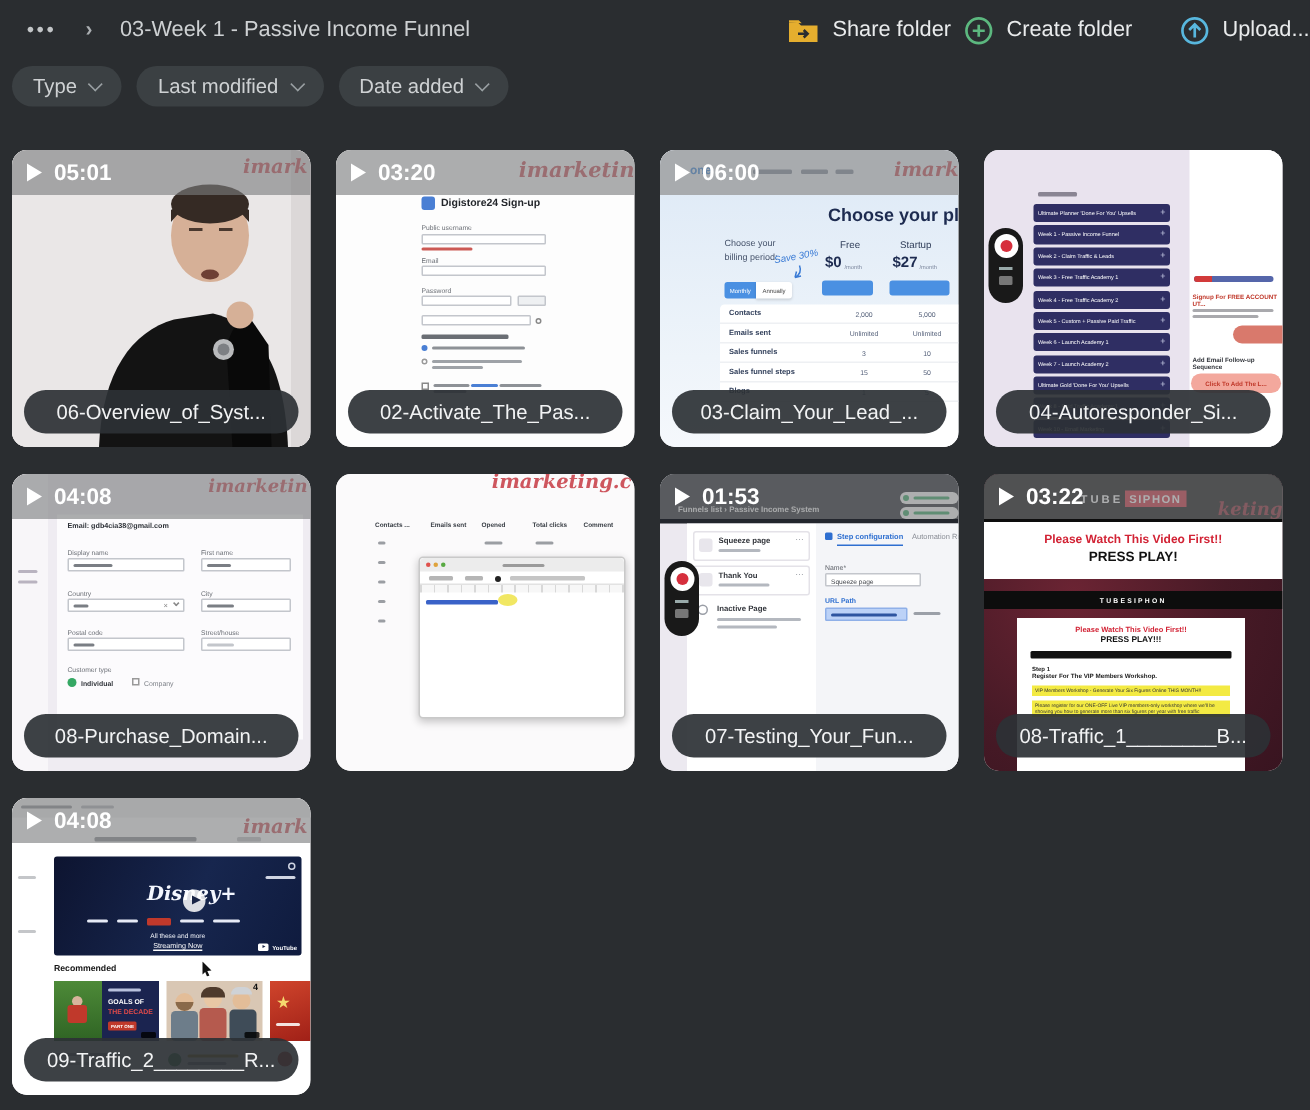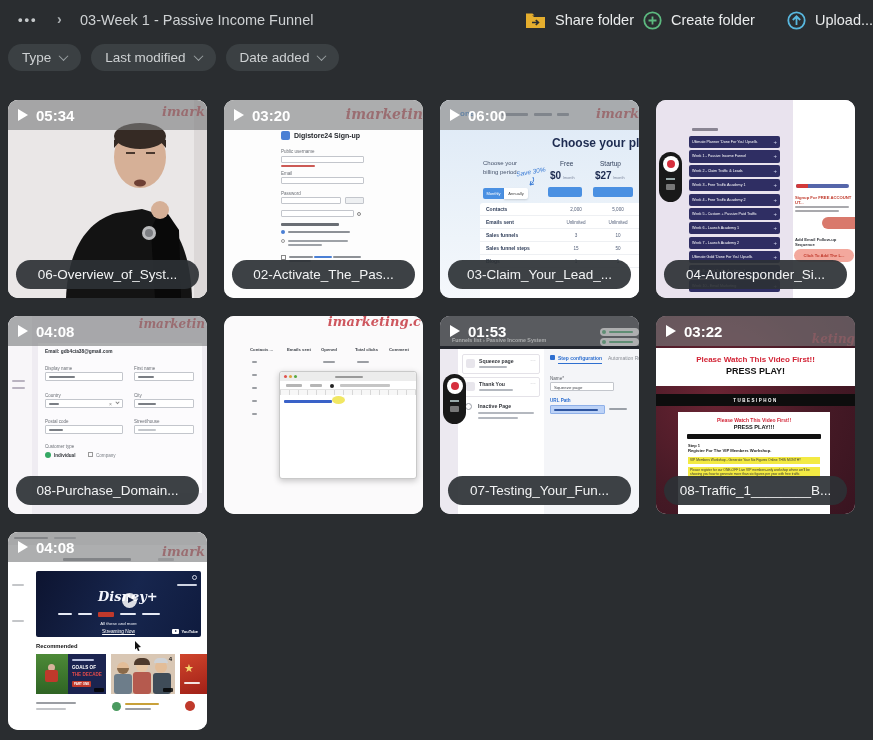--- a/index.html
+++ b/index.html
@@ -128,21 +128,21 @@
           <rect x="138" y="52" width="9" height="2" fill="#4a382e"></rect>
         <ellipse cx="132" cy="83" rx="6" ry="3.4" fill="#6d3f34"></ellipse>
         <circle cx="152" cy="110" r="9" fill="#d6b097"></circle>
         <circle cx="141" cy="133" r="7" fill="#b9babc"></circle>
           <circle cx="141" cy="133" r="4" fill="#7d7f83"></circle>
       </svg>
       <span class="wm" style="top:4px; right:2px; font-size:13px;">imark</span>
     </div>
     <div class="dur">
         <span class="play"></span>
-        <span>05:34</span>
+        <span>05:01</span>
       </div>
     <div class="pill">06-Overview_of_Syst...</div>
   </div>
 
   <div class="card">
     <div class="thumb t2">
       <span class="wm" style="top:6px; right:0; font-size:14px;">imarketin</span>
       <div class="abs" style="left:57px; top:31px; width:9px; height:9px; background:#4a7fd4; border-radius:2px;"></div>
       <span class="abs" style="left:70px; top:32px; font-size:7px; font-weight:bold; color:#23262b;">Digistore24 Sign-up</span>
       <span class="lbl" style="left:57px; top:49px;">Public username</span>
@@ -404,20 +404,24 @@
     </div>
     <div class="dur">
         <span class="play"></span>
         <span>01:53</span>
       </div>
     <div class="pill">07-Testing_Your_Fun...</div>
   </div>
 
   <div class="card">
     <div class="thumb t8">
+      <div class="abs" style="left:0; top:0; right:0; height:32px; background:#0d0d0d; display:flex; align-items:center; justify-content:center; gap:1px;">
+        <span style="color:#fff; font-size:7.5px; font-weight:bold; letter-spacing:2px;">TUBE</span>
+        <span style="color:#fff; font-size:7.5px; font-weight:bold; letter-spacing:1px; background:#cf2e3e; padding:1px 3px;">SIPHON</span>
+      </div>
       <span class="wm" style="top:16px; right:0; font-size:12px; color:rgba(160,40,55,0.9);">keting</span>
       <div class="abs" style="left:0; top:32px; right:0; height:38px; background:#fff; text-align:center;">
         <div style="margin-top:7px; font-size:8px; font-weight:bold; color:#d22335;">Please Watch This Video First!!</div>
         <div style="margin-top:2px; font-size:9px; font-weight:bold; color:#111;">PRESS PLAY!</div>
       </div>
       <div class="abs" style="left:0; top:78px; right:0; height:12px; background:#0d0d0d; display:flex; align-items:center; justify-content:center;">
         <span style="color:#fff; font-size:4.5px; font-weight:bold; letter-spacing:1.5px;">TUBESIPHON</span>
       </div>
       <div class="abs" style="left:22px; top:96px; width:152px; height:102px; background:#fff; text-align:center;">
         <div style="margin-top:5px; font-size:5px; font-weight:bold; color:#d22335;">Please Watch This Video First!!</div>
@@ -503,15 +507,16 @@
       <div class="bar" style="left:117px; top:171px; width:34px; height:2.2px; background:#c9a13a;"></div>
       <div class="bar" style="left:117px; top:176px; width:26px; height:2.2px; background:#9b9ea3;"></div>
       <div class="abs" style="left:177px; top:169px; width:10px; height:10px; background:#c0392b; border-radius:50%;"></div>
       <div class="bar" style="left:28px; top:170px; width:40px; height:2.2px; background:#9b9ea3;"></div>
       <div class="bar" style="left:28px; top:176px; width:30px; height:2.2px; background:#c4c6c9;"></div>
     </div>
     <div class="dur">
         <span class="play"></span>
         <span>04:08</span>
       </div>
+    <div class="pill">09-Traffic_2________R...</div>
   </div>
 
 </div>
 
 </body></html>

